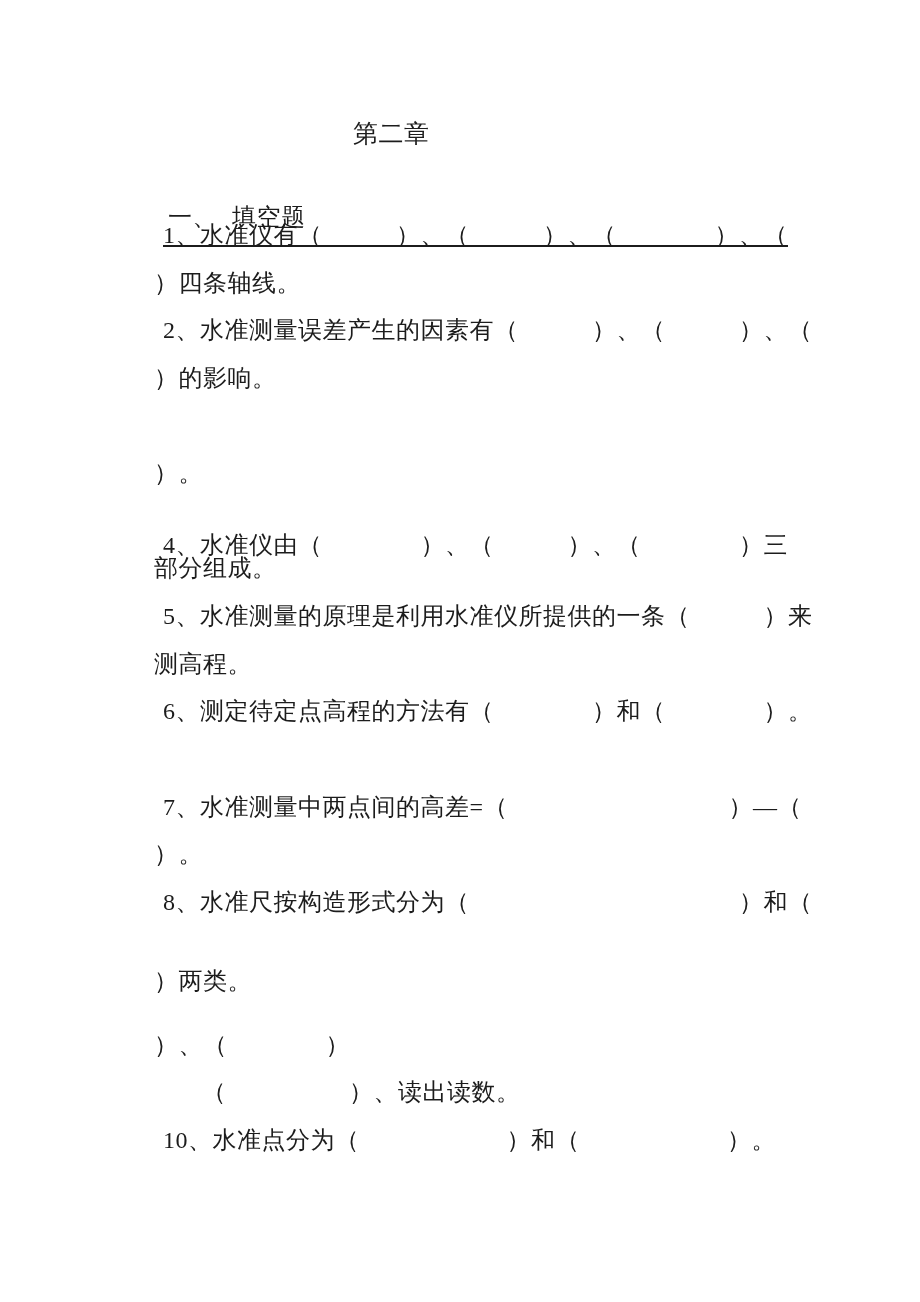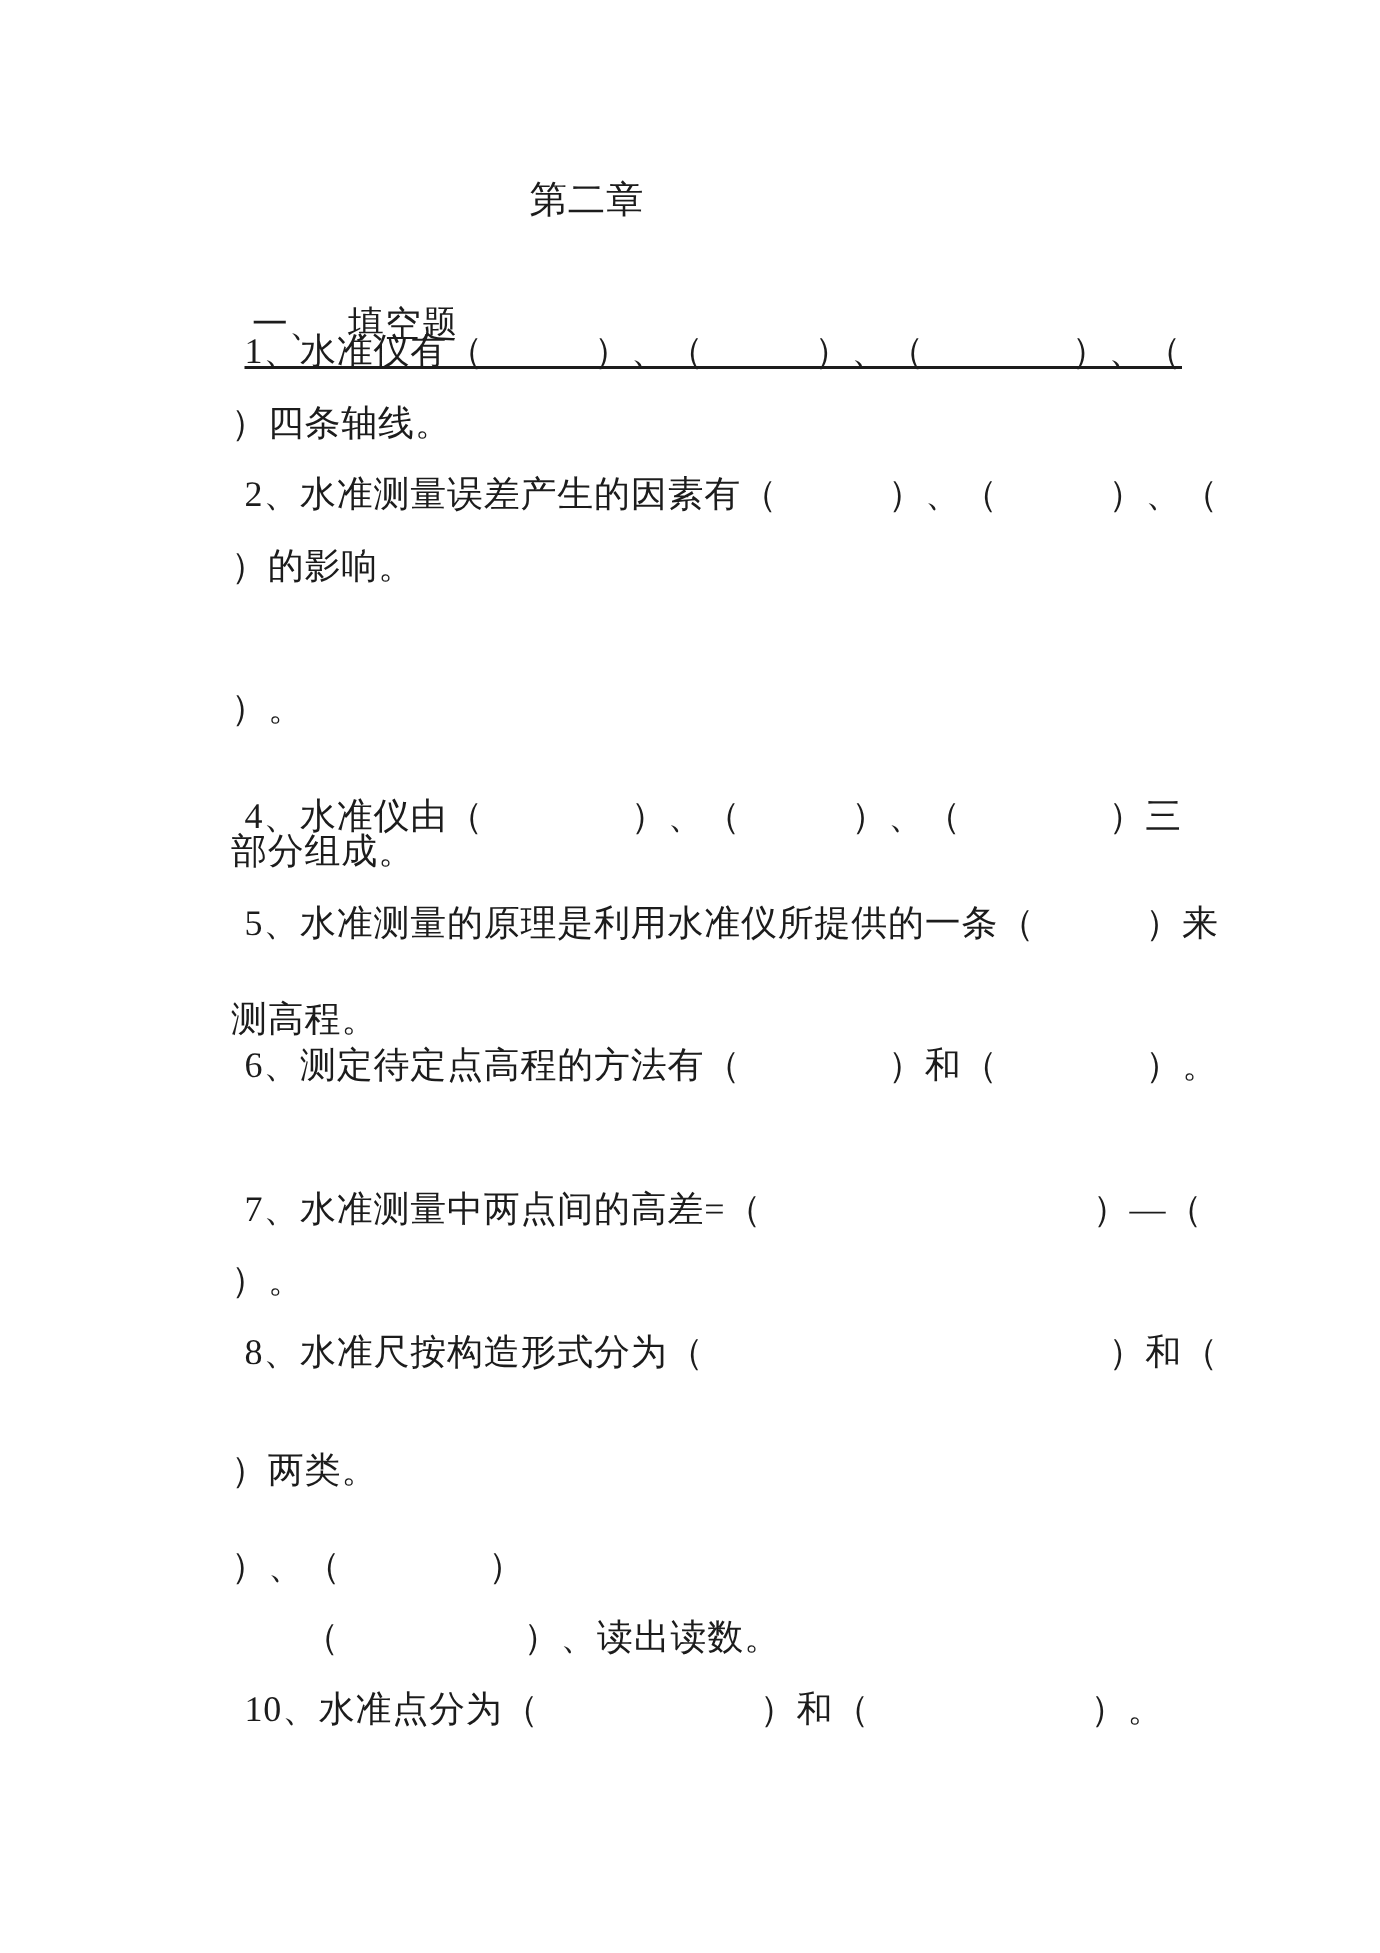--- a/index.html
+++ b/index.html
@@ -48,21 +48,21 @@
 
   <div class="line" style="top:315px; left:163px;">2、水准测量误差产生的因素有（　　　）、（　　　）、（</div>
   <div class="line" style="top:363px; left:154px;">）的影响。</div>
 
   <div class="line" style="top:458px; left:154px;">）。</div>
 
   <div class="line" style="top:506px; left:163px;margin-top:24px;">4、水准仪由（　　　　）、（　　　）、（　　　　）三</div>
   <div class="line" style="top:553px; left:154px;">部分组成。</div>
 
   <div class="line" style="top:601px; left:163px;">5、水准测量的原理是利用水准仪所提供的一条（　　　）来</div>
-  <div class="line" style="top:649px; left:154px;margin-top:16px;">测高程。</div>
+  <div class="line" style="top:649px; left:154px;">测高程。</div>
 
   <div class="line" style="top:696px; left:163px;">6、测定待定点高程的方法有（　　　　）和（　　　　）。</div>
 
   <div class="line" style="top:792px; left:163px;">7、水准测量中两点间的高差=（　　　　　　　　　）—（</div>
   <div class="line" style="top:839px; left:154px;">）。</div>
 
   <div class="line" style="top:887px; left:163px;">8、水准尺按构造形式分为（　　　　　　　　　　　）和（</div>
   <div class="line" style="top:934px; left:154px;margin-top:32px;">）两类。</div>
 
   <div class="line" style="top:1030px; left:154px;">）、（　　　　）</div>

